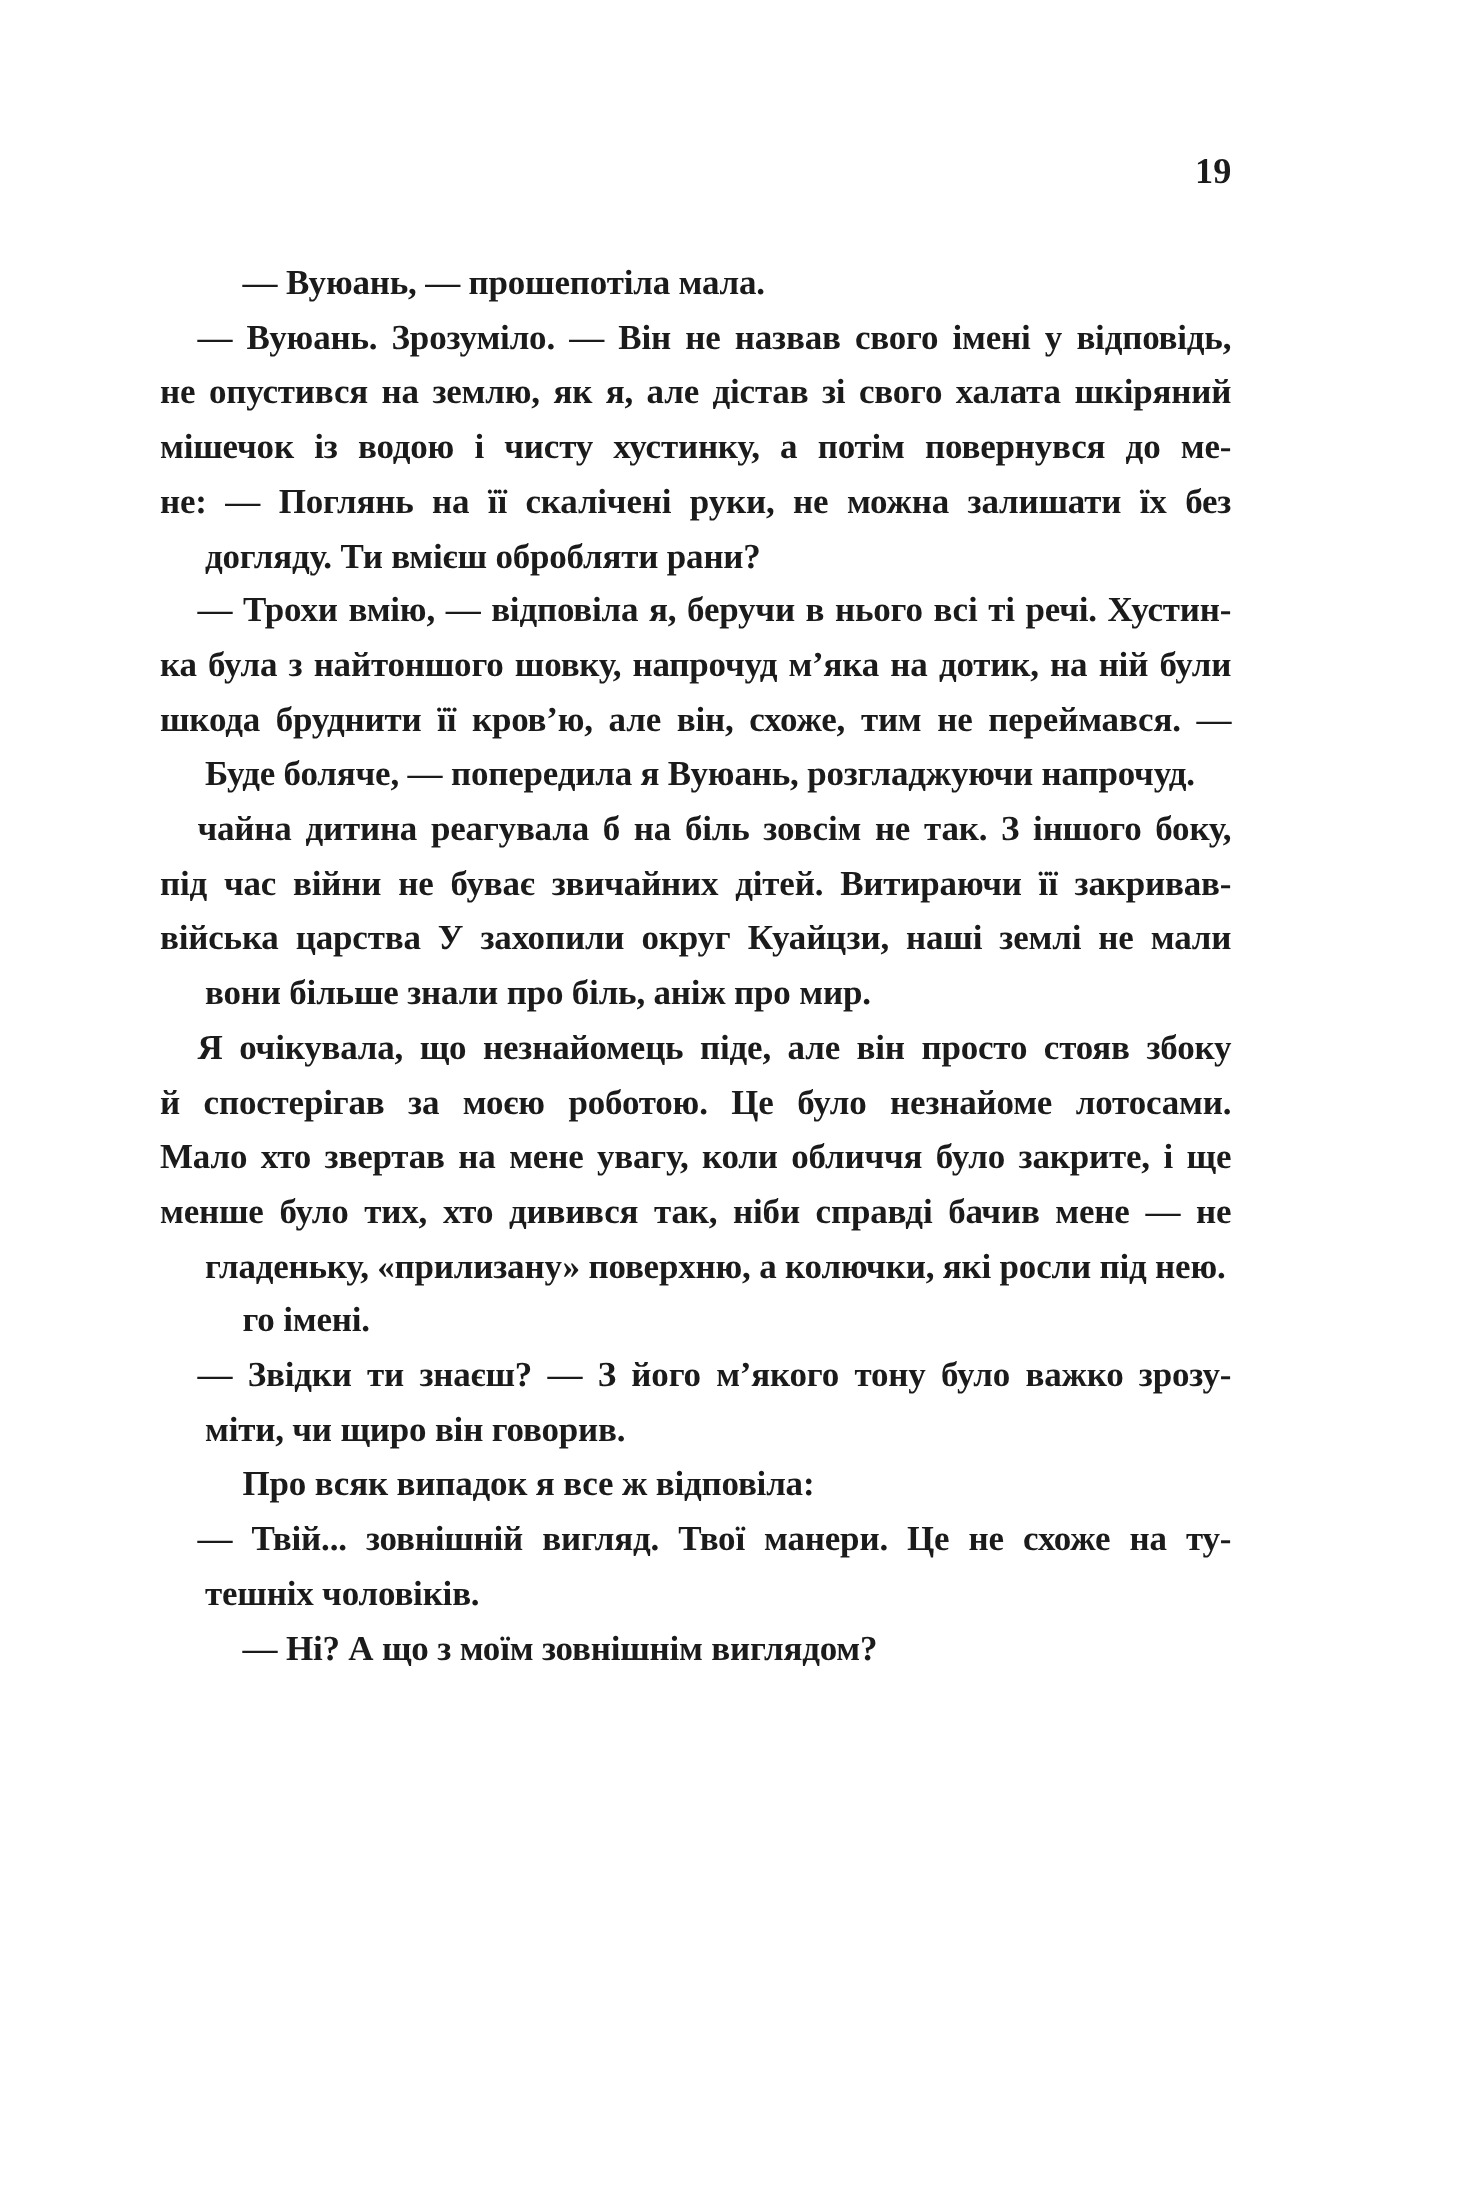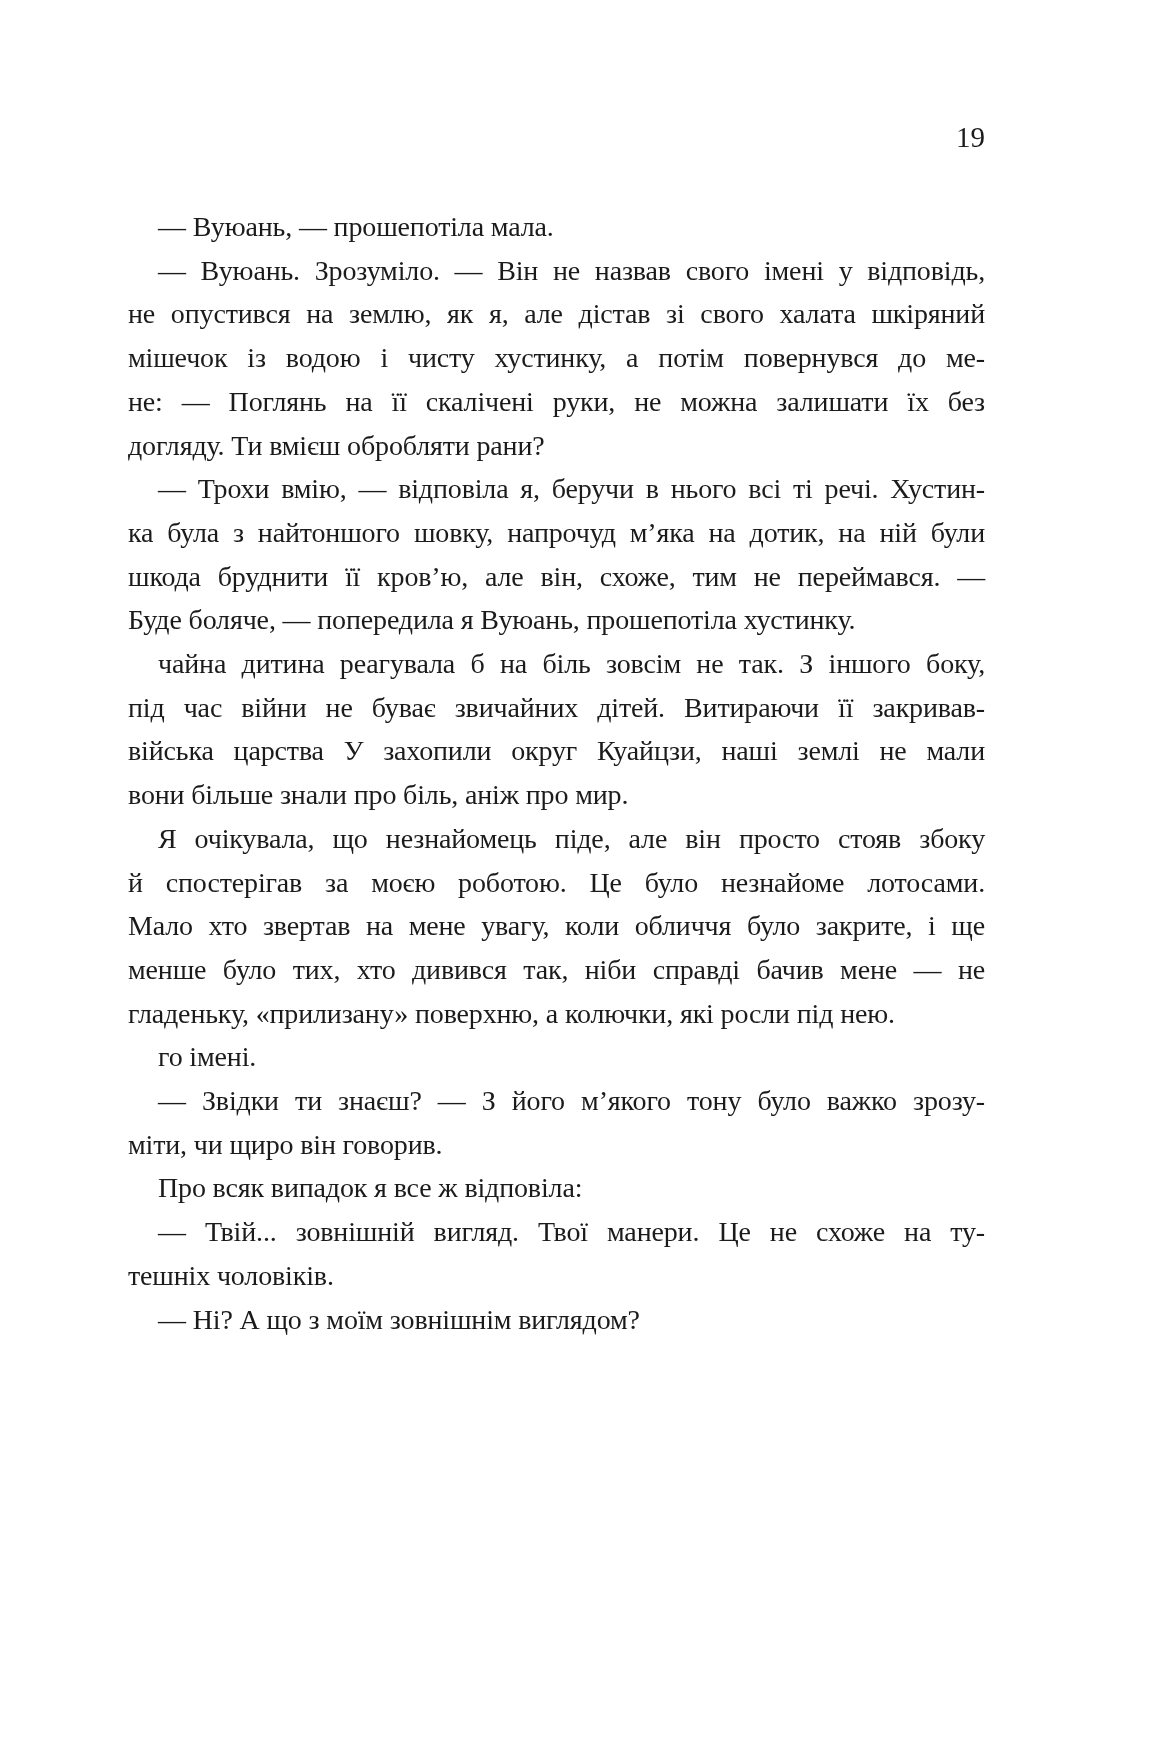--- a/index.html
+++ b/index.html
@@ -10,20 +10,21 @@
     background: var(--page-bg, #ffffff);
     overflow: hidden;
   }
   .page {
     position: relative;
     width: 1166px;
     height: 1464px;
     background: var(--page-bg, #ffffff);
     font-family: "Liberation Serif", "DejaVu Serif", serif;
     color: var(--ink, #1b1b1b);
+    font-weight: bold;
   }
   .page-number {
     position: absolute;
     top: 122px;
     left: 128px;
     width: 857px;
     text-align: right;
     font-size: 29px;
     line-height: 1.1;
     color: var(--ink, #1b1b1b);
@@ -42,20 +43,21 @@
     padding: 0;
   }
   .line {
     display: block;
     text-align: justify;
     text-align-last: justify;
     white-space: normal;
   }
   .para .line:last-child {
     text-align-last: left;
+    margin-left: 36px;
   }
   .para .line:first-child {
     text-indent: 30px;
   }
 </style>
 </head>
 <body>
 
 <div class="page">
   <div class="page-number">19</div>
@@ -67,21 +69,21 @@
         <span class="line">— Вуюань. Зрозуміло. — Він не назвав свого імені у відповідь,</span>
         <span class="line">не опустився на землю, як я, але дістав зі свого халата шкіряний</span>
         <span class="line">мішечок із водою і чисту хустинку, а потім повернувся до ме-</span>
         <span class="line">не: — Поглянь на її скалічені руки, не можна залишати їх без</span>
         <span class="line">догляду. Ти вмієш обробляти рани?</span>
       </p>
       <p class="para">
         <span class="line">— Трохи вмію, — відповіла я, беручи в нього всі ті речі. Хустин-</span>
         <span class="line">ка була з найтоншого шовку, напрочуд м’яка на дотик, на ній були</span>
         <span class="line">шкода бруднити її кров’ю, але він, схоже, тим не переймався. —</span>
-        <span class="line">Буде боляче, — попередила я Вуюань, прошепотіла хустинку.</span>
+        <span class="line">Буде боляче, — попередила я Вуюань, розгладжуючи напрочуд.</span>
       </p>
       <p class="para">
         <span class="line">чайна дитина реагувала б на біль зовсім не так. З іншого боку,</span>
         <span class="line">під час війни не буває звичайних дітей. Витираючи її закривав-</span>
         <span class="line">війська царства У захопили округ Куайцзи, наші землі не мали</span>
         <span class="line">вони більше знали про біль, аніж про мир.</span>
       </p>
       <p class="para">
         <span class="line">Я очікувала, що незнайомець піде, але він просто стояв збоку</span>
         <span class="line">й спостерігав за моєю роботою. Це було незнайоме лотосами.</span>

